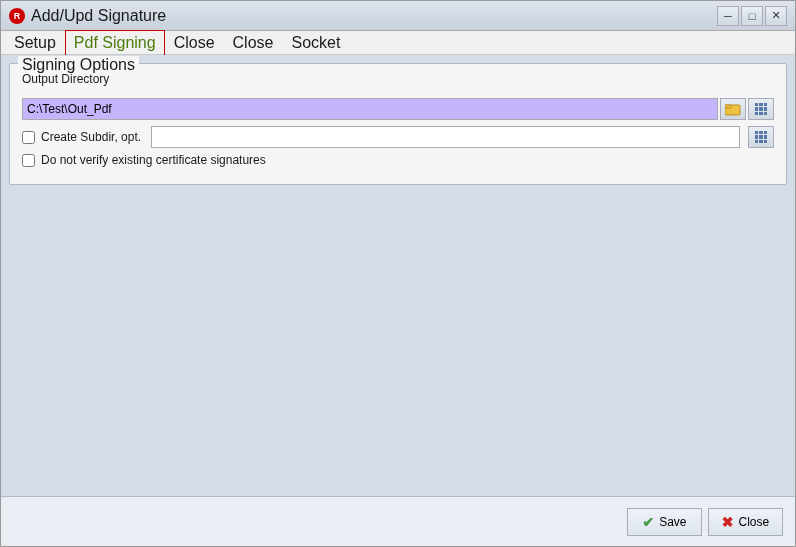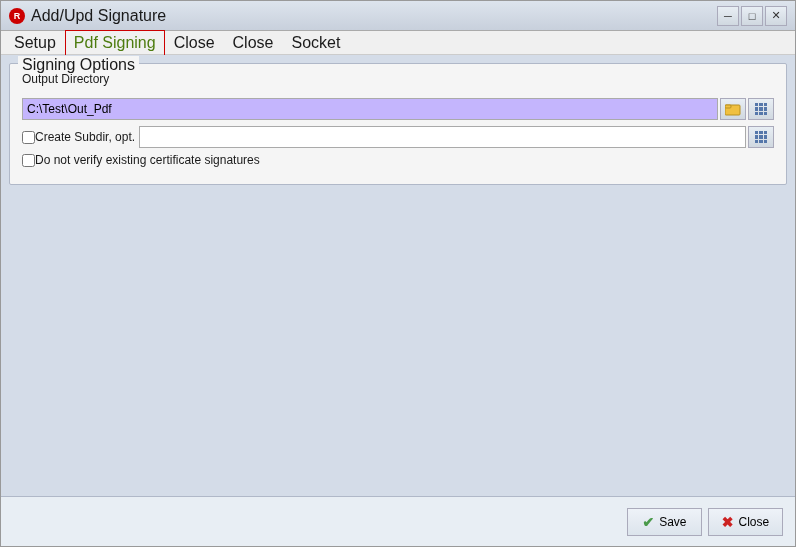--- a/index.html
+++ b/index.html
@@ -155,21 +155,21 @@
       cursor: pointer;
       display: flex;
       align-items: center;
       justify-content: center;
       margin-left: 2px;
     }
 
     .checkbox-row {
       display: flex;
       align-items: center;
-      gap: 0;
+      gap: 6px;
       margin-bottom: 5px;
     }
 
     .checkbox-row input[type="checkbox"] {
       width: 13px;
       height: 13px;
       cursor: pointer;
     }
 
     .checkbox-label {

